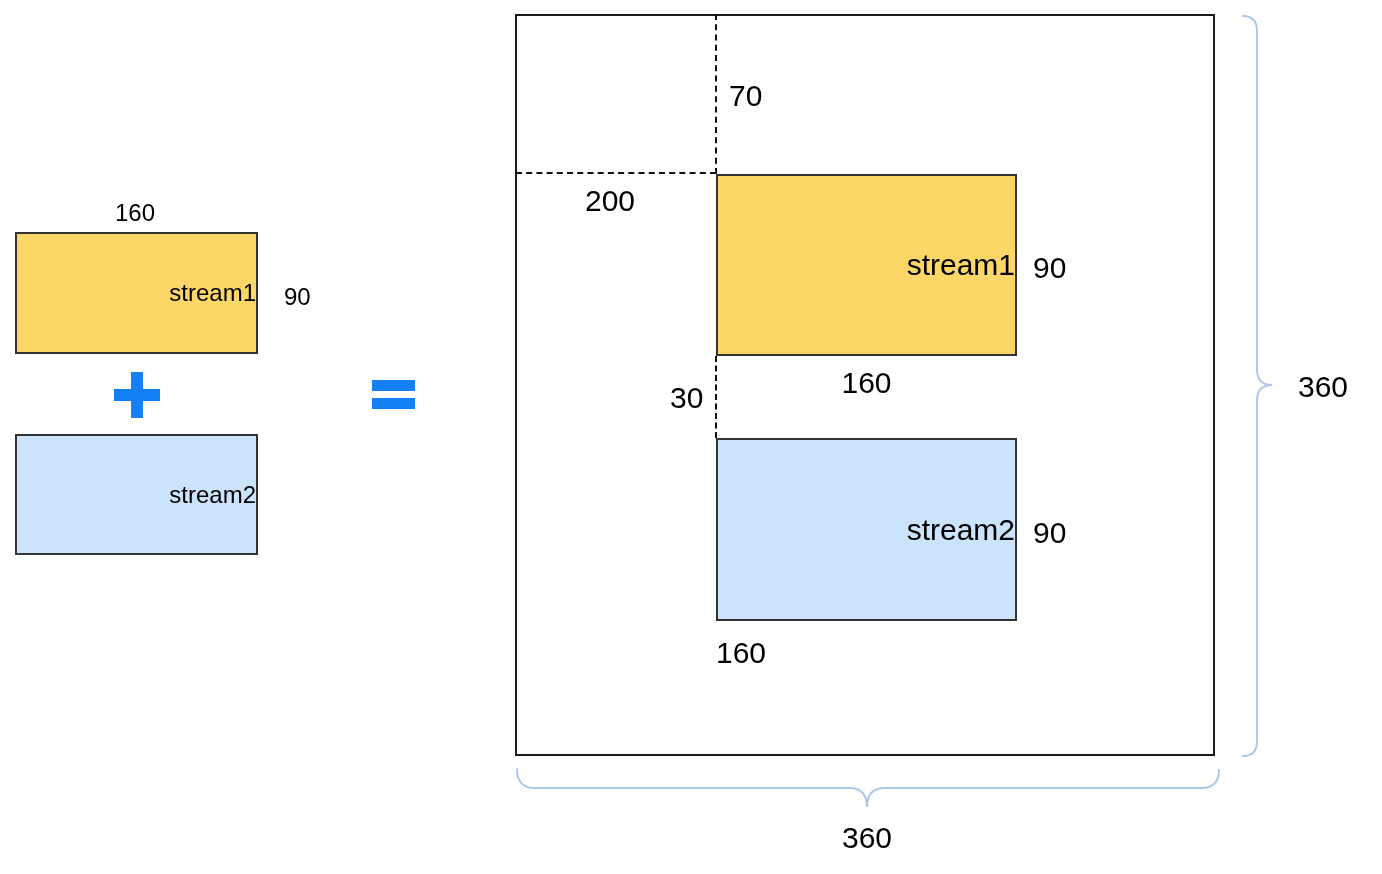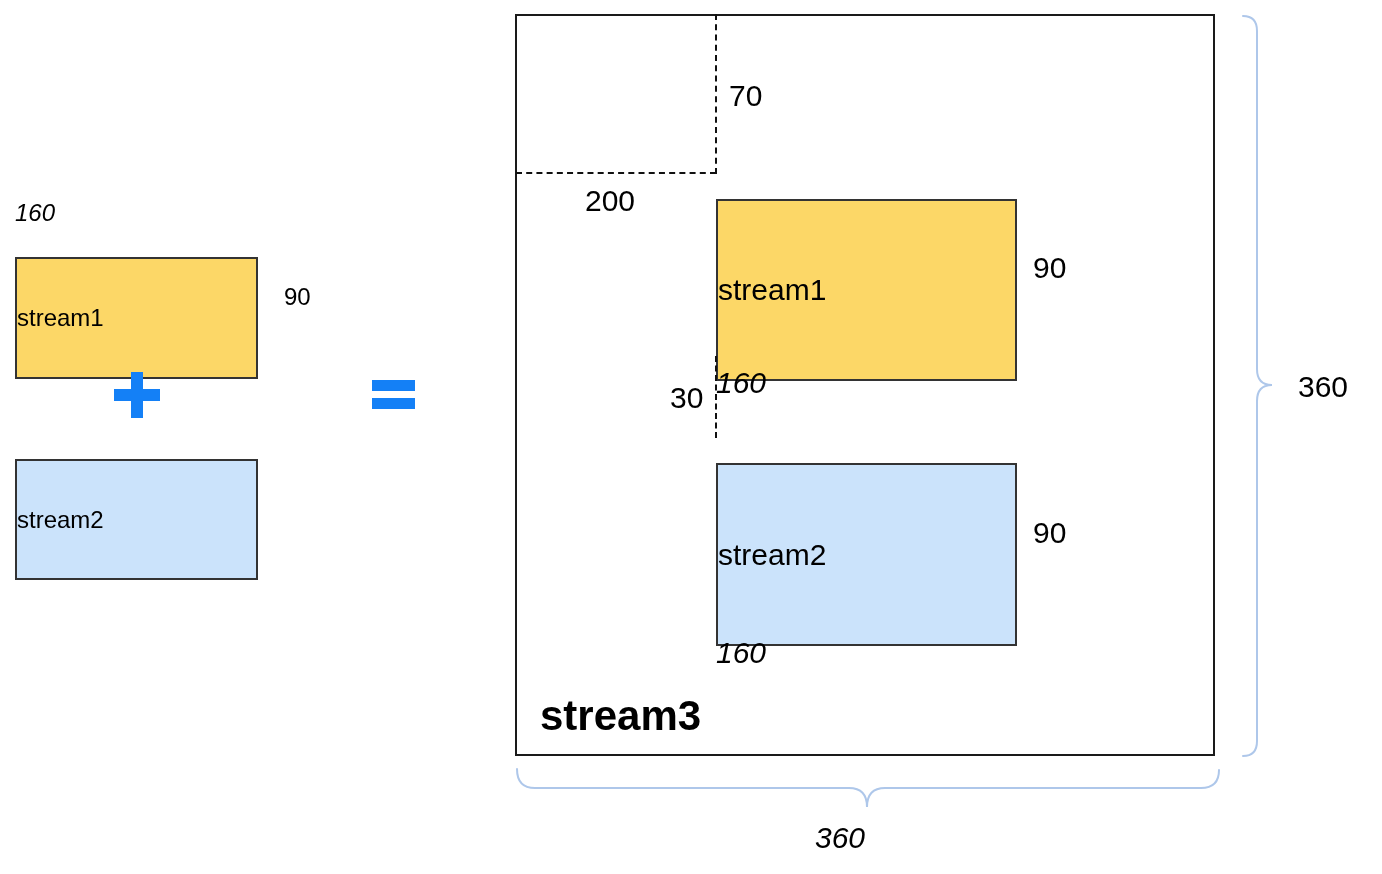--- a/index.html
+++ b/index.html
@@ -13,29 +13,28 @@
     overflow: hidden;
   }
   .lbl {
     position: absolute;
     line-height: 1;
     color: var(--text, #000);
     white-space: nowrap;
   }
   .num-sm { font-size: 24px; }
   .num-lg { font-size: 30px; }
-  .center { text-align: left; font-style: italic; }
+  .center { text-align: center; }
   .box {
     position: absolute;
     box-sizing: border-box;
     border: 2px solid var(--box-border, #333);
     display: flex;
     align-items: center;
-    justify-content: flex-start;
-    margin-top: 25px;
+    justify-content: flex-end;
   }
   .box.yellow { background: var(--stream1-fill, #fcd767); }
   .box.blue   { background: var(--stream2-fill, #cbe3fb); }
   .box .box-label { line-height: 1; }
   .box .t-sm { font-size: 24px; }
   .box .t-lg { font-size: 30px; }
   .container-box {
     position: absolute;
     box-sizing: border-box;
     border: 2px solid var(--container-border, #1a1a1a);
@@ -132,21 +131,20 @@
 
   <div class="dash-v" style="left:715px; top:356px; height:82px;"></div>
   <div class="lbl num-lg" style="left:670px; top:383px;">30</div>
 
   <div class="box blue" style="left:716px; top:438px; width:301px; height:183px;">
     <span class="box-label t-lg">stream2</span>
   </div>
   <div class="lbl num-lg" style="left:1033px; top:518px;">90</div>
   <div class="lbl num-lg center" style="left:716px; top:638px;">160</div>
 
-  <div class="stream3-title" style="left:540px; top:695px;">stream3</div>
 
   <svg class="braces-svg" viewBox="0 0 1382 874">
     <path d="M 1243 16 Q 1257 16 1257 31 L 1257 369 Q 1257 385 1272 385 Q 1257 385 1257 401 L 1257 741 Q 1257 756 1243 756"></path>
     <path d="M 517 769 Q 517 788 535 788 L 849 788 Q 867 788 867 807 Q 867 788 885 788 L 1201 788 Q 1219 788 1219 770"></path>
   </svg>
 
   <div class="lbl num-lg" style="left:1298px; top:372px;">360</div>
   <div class="lbl num-lg center" style="left:815px; top:823px; width:104px;">360</div>
 
 </div>

